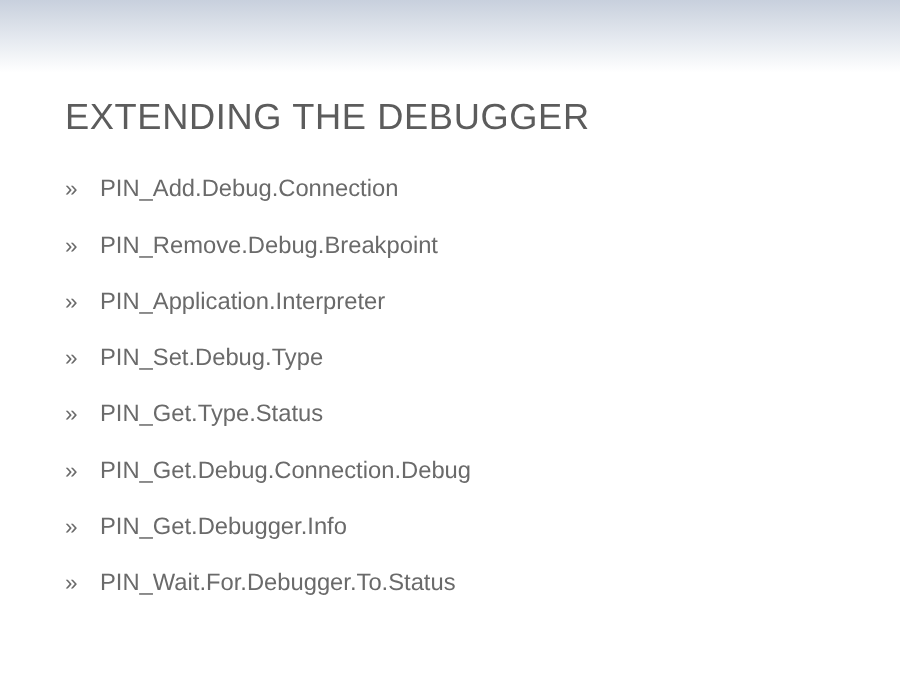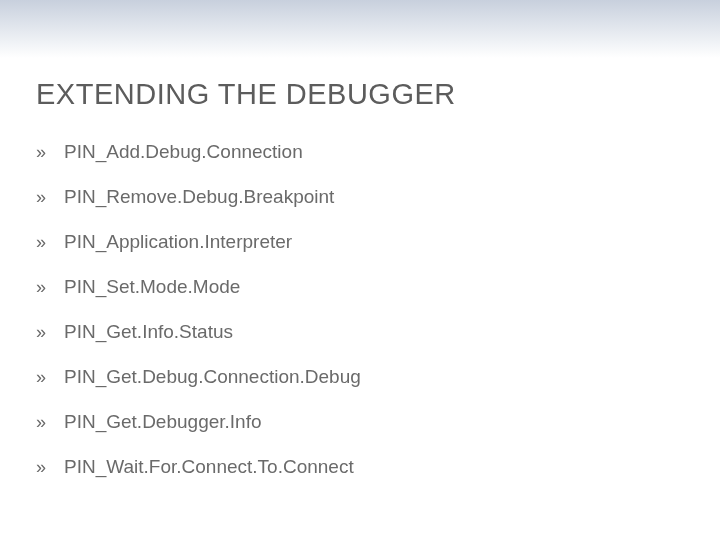--- a/index.html
+++ b/index.html
@@ -16,21 +16,21 @@
     position: absolute;
     top: 0;
     left: 0;
     right: 0;
     height: 58px;
     background: linear-gradient(to bottom, #c8d0dd 0%, #eef1f5 70%, #ffffff 100%);
   }
   .content {
     position: absolute;
     top: 78px;
-    left: 36px;
+    left: 52px;
     right: 40px;
   }
   .title {
     font-size: 29px;
     letter-spacing: 0.5px;
     color: #5c5c5c;
     font-weight: 400;
     margin: 0 0 30px 0;
   }
   .list {
@@ -70,32 +70,32 @@
     <li class="item">
       <span class="bullet">»</span>
       <span class="label">PIN_Remove.Debug.Breakpoint</span>
     </li>
     <li class="item">
       <span class="bullet">»</span>
       <span class="label">PIN_Application.Interpreter</span>
     </li>
     <li class="item">
       <span class="bullet">»</span>
-      <span class="label">PIN_Set.Mode.Mode</span>
+      <span class="label">PIN_Set.Debug.Type</span>
     </li>
     <li class="item">
       <span class="bullet">»</span>
-      <span class="label">PIN_Get.Info.Status</span>
+      <span class="label">PIN_Get.Type.Status</span>
     </li>
     <li class="item">
       <span class="bullet">»</span>
       <span class="label">PIN_Get.Debug.Connection.Debug</span>
     </li>
     <li class="item">
       <span class="bullet">»</span>
       <span class="label">PIN_Get.Debugger.Info</span>
     </li>
     <li class="item">
       <span class="bullet">»</span>
-      <span class="label">PIN_Wait.For.Connect.To.Connect</span>
+      <span class="label">PIN_Wait.For.Debugger.To.Status</span>
     </li>
   </ul>
 </div>
 
 </body></html>

